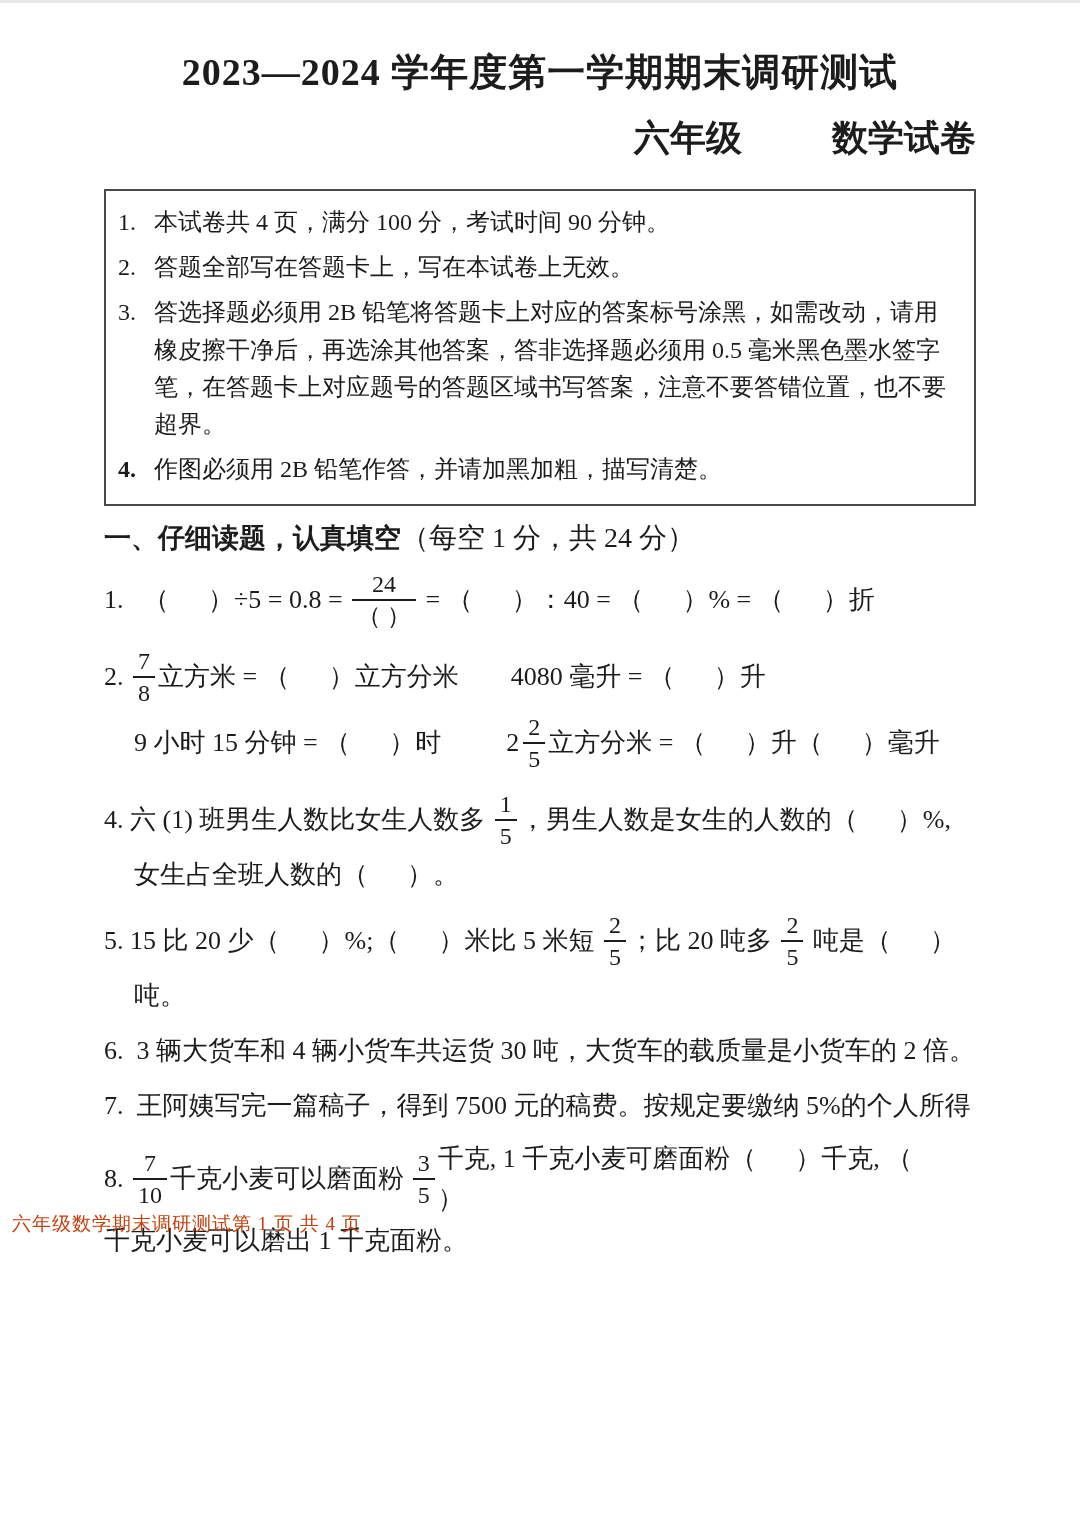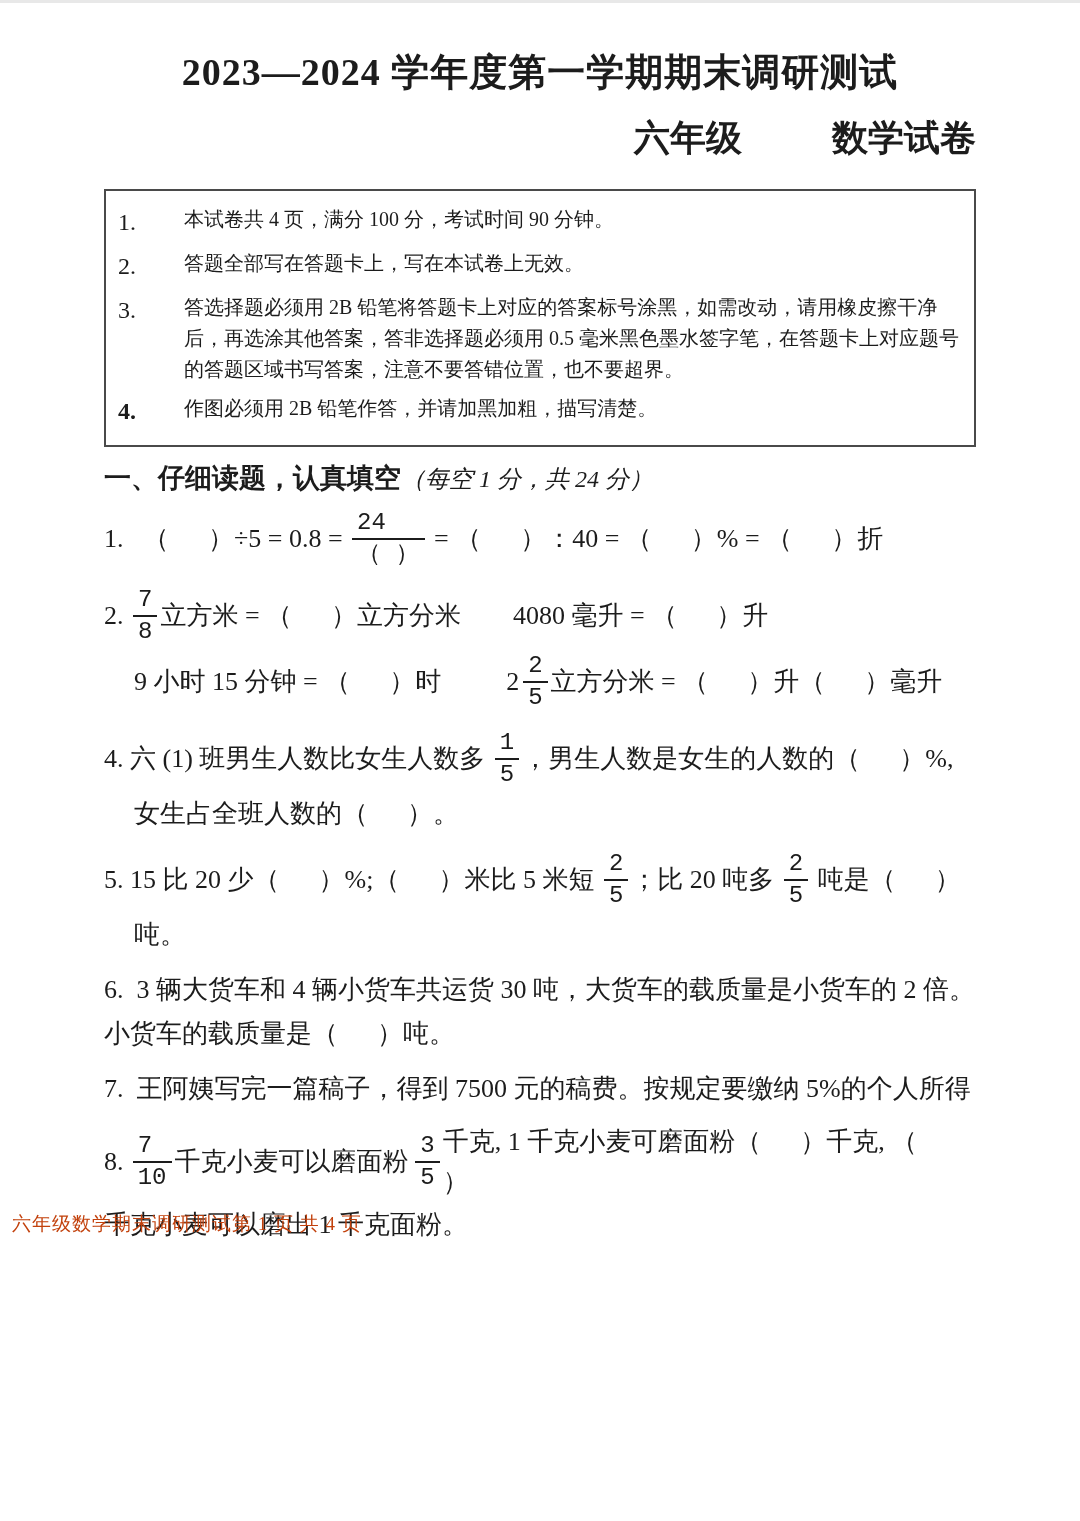--- a/index.html
+++ b/index.html
@@ -41,54 +41,53 @@
   }
   .notice-item{display:flex;margin:3px 0 8px 0;}
   .notice-num{
     flex:0 0 36px;
     font-size:24px;
     line-height:1.5;
   }
   .notice-num.bold{font-weight:bold;}
   .notice-text{
     flex:1;
-    font-size:20px;
+    font-size:24px;
     line-height:1.55;
     white-space:pre-wrap;
-    margin-left:30px;
   }
 
   
   .section-heading{
     margin-top:14px;
     font-size:27px;
     line-height:1.3;
   }
   .section-heading .main{font-weight:bold;}
-  .section-heading .note{font-weight:normal;font-size:24px;font-style:italic;}
+  .section-heading .note{font-weight:normal;font-size:28px;}
 
   
   .questions{margin-top:10px;}
   .question{margin-bottom:11px;}
   .q-line{
     min-height:44px;
     display:flex;
     align-items:center;
     flex-wrap:nowrap;
     font-size:26px;
     line-height:1.55;
   }
   .q-text{white-space:pre-wrap;}
   .frac{
     display:inline-block;
+    text-align:center;
     vertical-align:middle;
     margin:2px 3px;
     font-size:24px;
     line-height:1.25;
-    font-family:Liberation Mono, monospace;
   }
   .frac .top{display:block;border-bottom:2px solid #1c1c1c;padding:0 5px;}
   .frac .bot{display:block;padding:0 5px;}
   .mixed{display:inline-flex;align-items:center;}
   .mixed .whole{font-size:26px;margin-right:1px;}
 
   
   .footer{
     position:absolute;
     left:12px;right:0;
@@ -195,23 +194,20 @@
             <span class="q-text"> 吨是（      ）</span>
           </div>
           <div class="q-line" style="padding-left: 30px;">
             <span class="q-text">吨。</span>
           </div>
         </div>
         <div class="question">
           <div class="q-line">
             <span class="q-text">6.  3 辆大货车和 4 辆小货车共运货 30 吨，大货车的载质量是小货车的 2 倍。</span>
           </div>
-          <div class="q-line">
-            <span class="q-text">小货车的载质量是（      ）吨。</span>
-          </div>
         </div>
         <div class="question">
           <div class="q-line">
             <span class="q-text">7.  王阿姨写完一篇稿子，得到 7500 元的稿费。按规定要缴纳 5%的个人所得</span>
           </div>
         </div>
         <div class="question">
           <div class="q-line">
             <span class="q-text">8. </span>
             <span class="frac">

